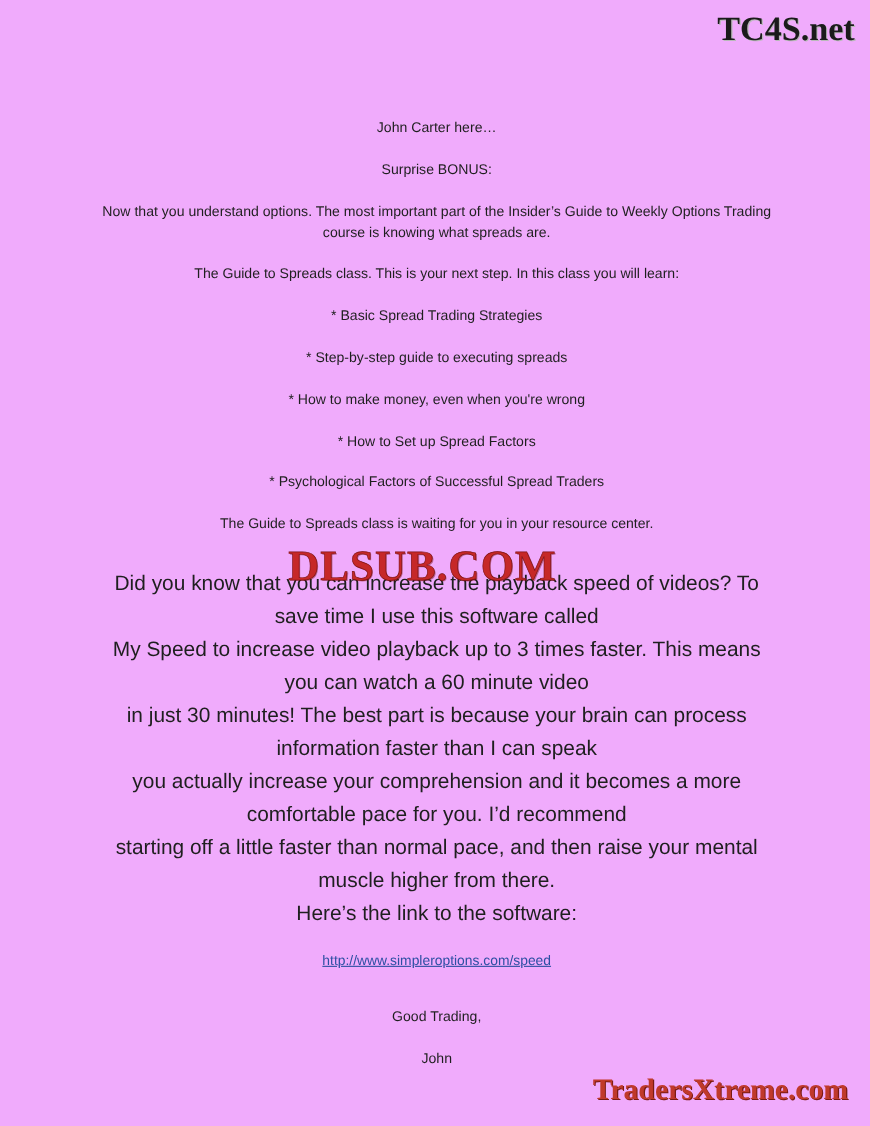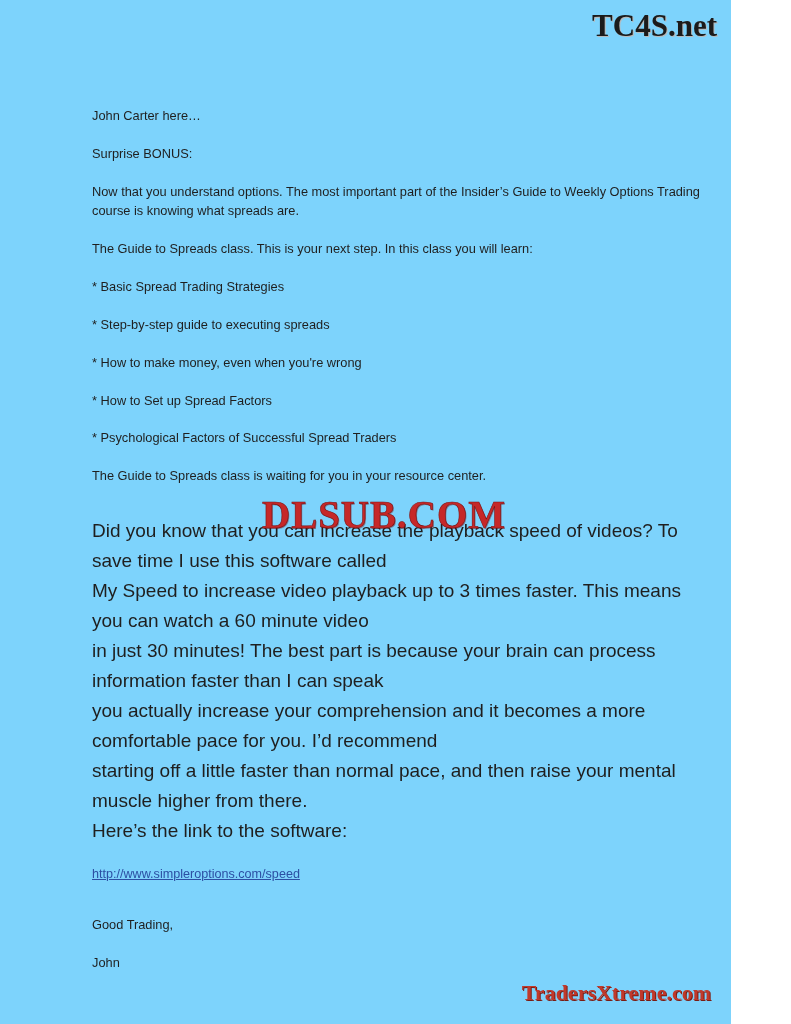--- a/index.html
+++ b/index.html
@@ -10,23 +10,24 @@
   body {
     width: 791px;
     height: 1024px;
     position: relative;
     font-family: "Liberation Sans", sans-serif;
     color: #1a1a1a;
     overflow: hidden;
   }
   .page {
     position: relative;
-    width: 731px;
+    width: 791px;
     height: 1024px;
-    background: #7dd3fc;
+    background: #f0abfc;
+    text-align: center;
   }
 
   
   .top-watermark {
     position: absolute;
     top: 8px;
     right: 14px;
     font-family: "Liberation Serif", serif;
     font-size: 31px;
     font-weight: bold;
@@ -34,21 +35,21 @@
     letter-spacing: 0px;
     text-shadow: 1px 1px 0 #b9b9b9;
   }
 
   
   .bottom-watermark {
     position: absolute;
     bottom: 18px;
     right: 20px;
     font-family: "Liberation Serif", serif;
-    font-size: 22px;
+    font-size: 27px;
     font-weight: bold;
     color: #c0392b;
     text-shadow: 1px 1px 0 #7a1b12;
   }
 
   
   .center-watermark {
     position: absolute;
     left: 262px;
     top: 492px;

